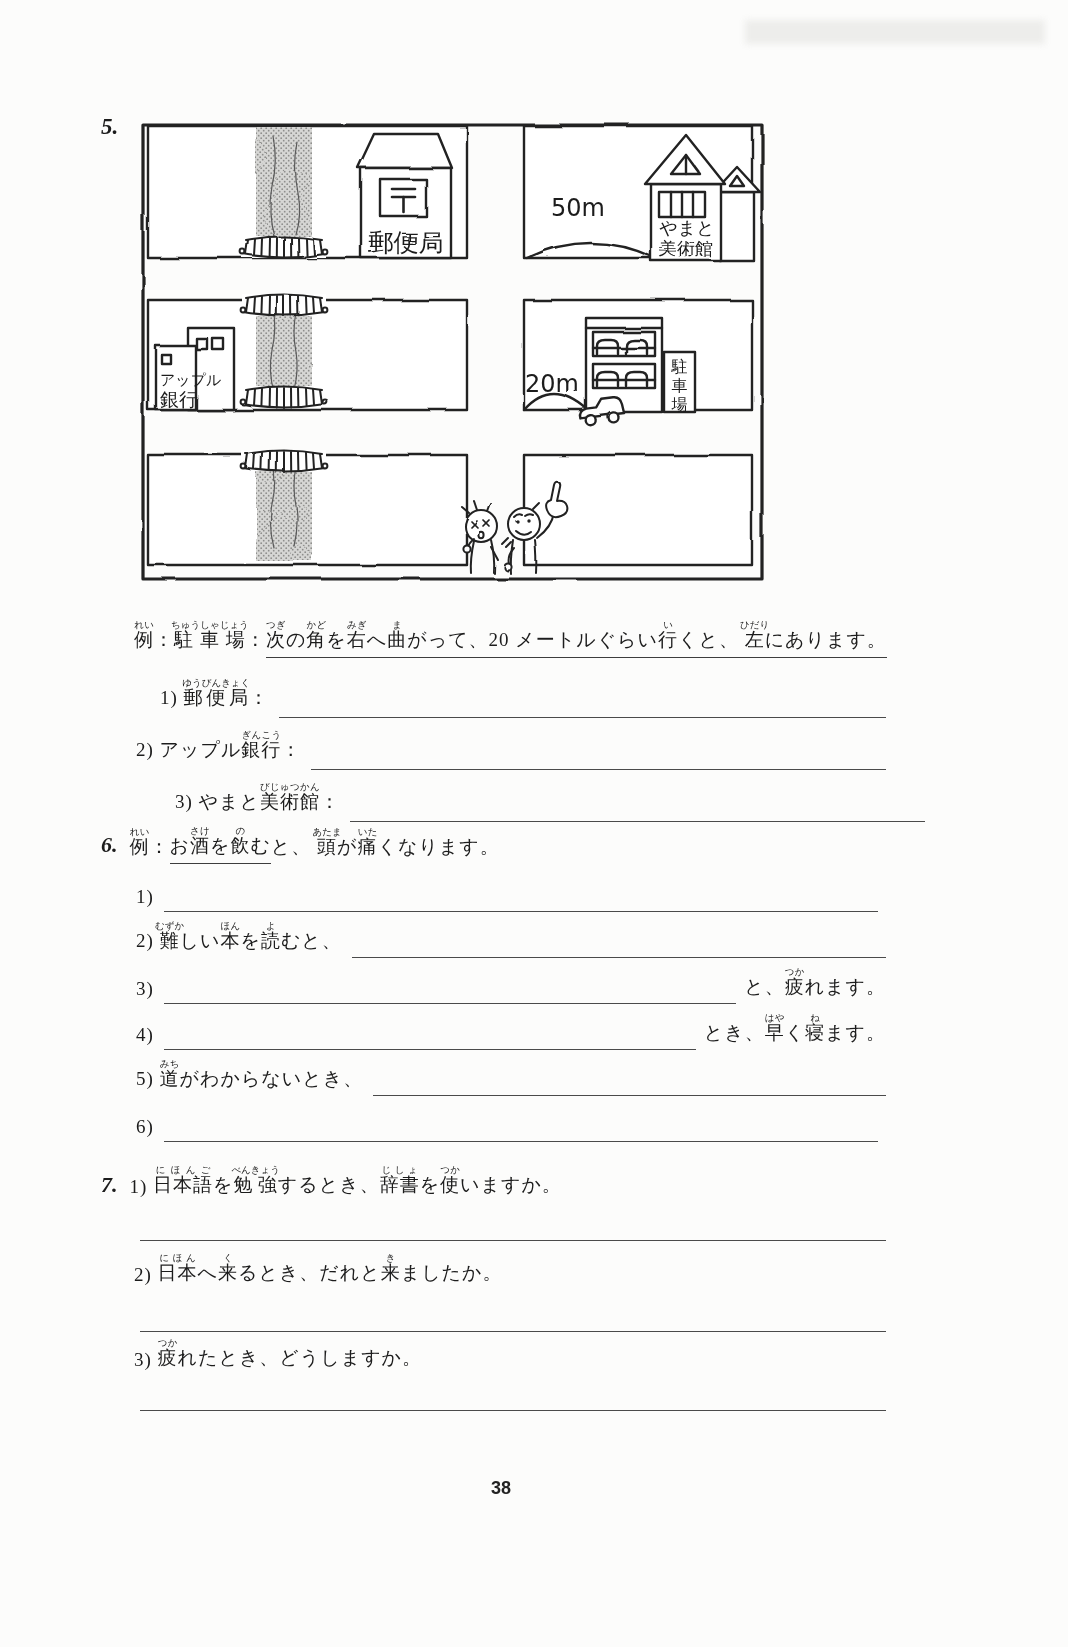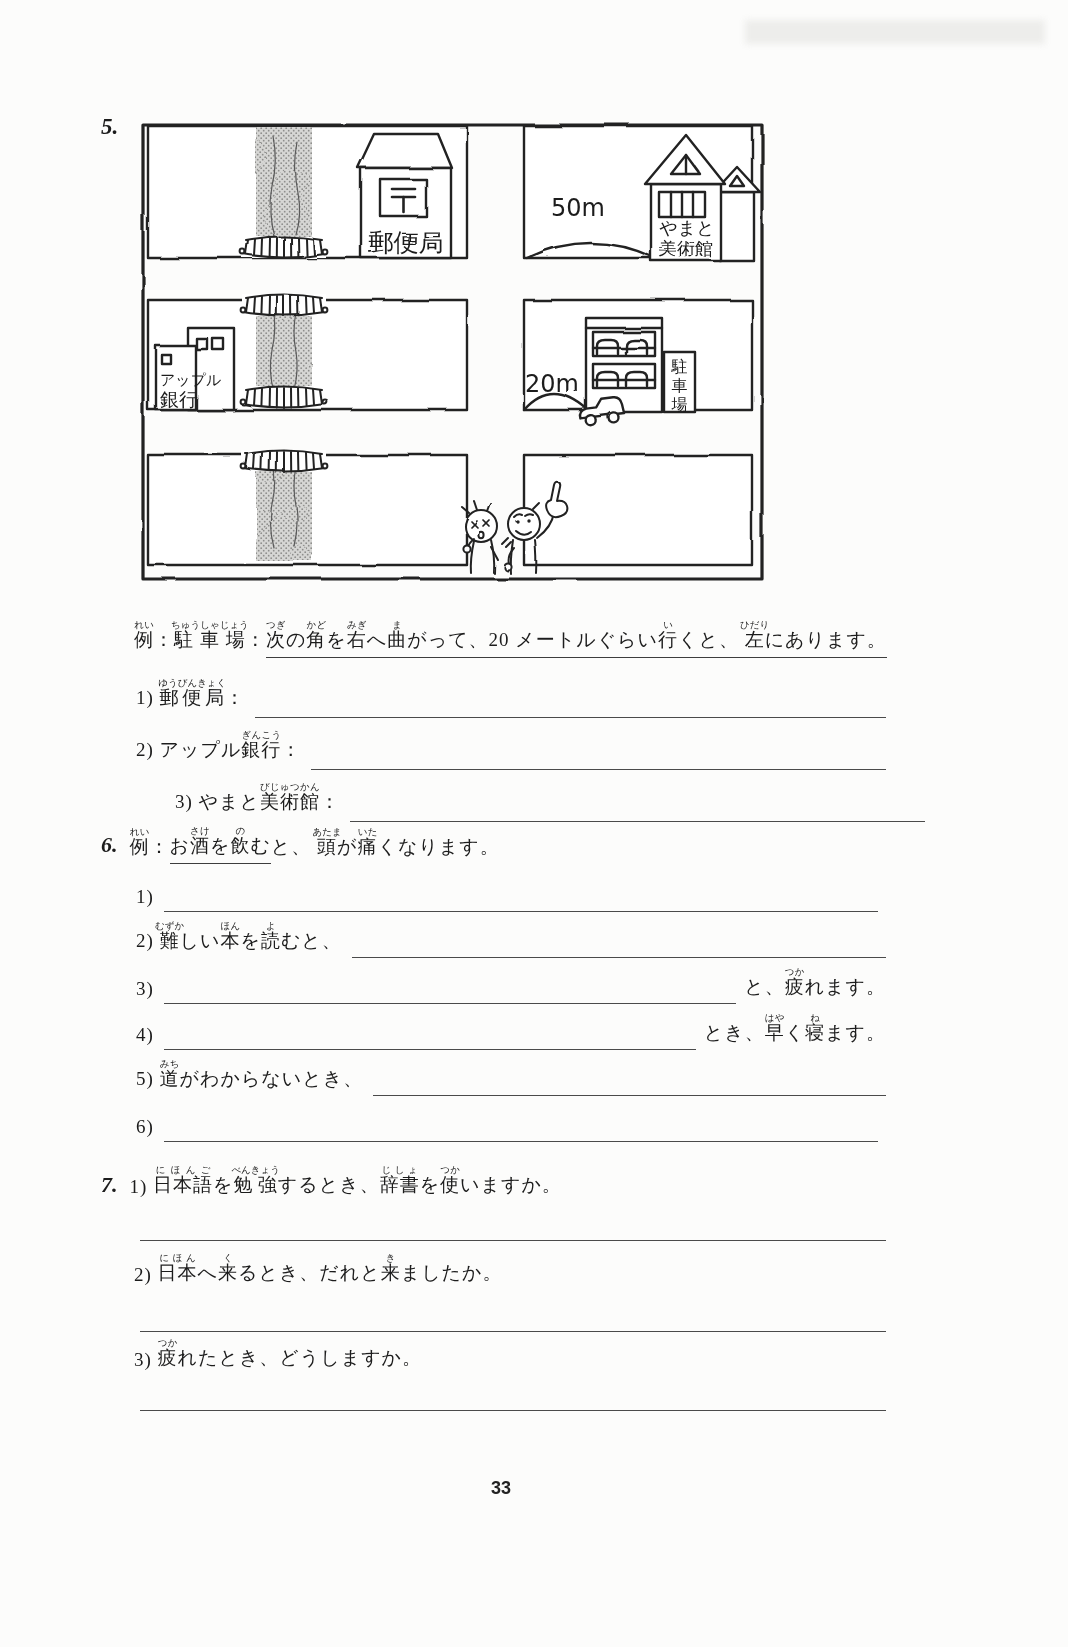--- a/index.html
+++ b/index.html
@@ -237,21 +237,21 @@
     </g>
   </g>
 </svg>
 
 <div class="trow" style="left:134px;top:616px;width:752px;height:46px;align-items:center;">
   <span class="txt"><ruby>例<rt>れい</rt></ruby>：<ruby>駐車場<rt>ちゅうしゃじょう</rt></ruby>：</span>
   <span class="txt ul"><ruby>次<rt>つぎ</rt></ruby>の<ruby>角<rt>かど</rt></ruby>を<ruby>右<rt>みぎ</rt></ruby>へ<ruby>曲<rt>ま</rt></ruby>がって、20 メートルぐらい<ruby>行<rt>い</rt></ruby>くと、 <ruby>左<rt>ひだり</rt></ruby>にあります。</span>
 </div>
 
 <div class="trow" style="left:136px;top:668px;width:750px;height:50px;">
-  <span class="txt" style="padding-bottom:7px;">1) <ruby>郵便局<rt>ゆうびんきょく</rt></ruby>：</span>
+  <span class="txt" style="padding-bottom:7px;margin-left:24px;">1) <ruby>郵便局<rt>ゆうびんきょく</rt></ruby>：</span>
   <div class="fill noend"></div>
 </div>
 <div class="trow" style="left:136px;top:720px;width:750px;height:50px;">
   <span class="txt" style="padding-bottom:7px;">2) アップル<ruby>銀行<rt>ぎんこう</rt></ruby>：</span>
   <div class="fill noend"></div>
 </div>
 <div class="trow" style="left:136px;top:772px;width:750px;height:50px;margin-left:39px;">
   <span class="txt" style="padding-bottom:7px;">3) やまと<ruby>美術館<rt>びじゅつかん</rt></ruby>：</span>
   <div class="fill noend"></div>
 </div>
@@ -302,13 +302,13 @@
   <span class="txt"><ruby>日本<rt>にほん</rt></ruby>へ<ruby>来<rt>く</rt></ruby>るとき、だれと<ruby>来<rt>き</rt></ruby>ましたか。</span>
 </div>
 <div class="ansline" style="top:1331px;"></div>
 
 <div class="trow" style="left:134px;top:1337px;height:40px;">
   <span class="txt">3) </span>
   <span class="txt"><ruby>疲<rt>つか</rt></ruby>れたとき、どうしますか。</span>
 </div>
 <div class="ansline" style="top:1410px;"></div>
 
-<div class="pageno" style="left:491px;top:1478px;">33</div>
+<div class="pageno" style="left:491px;top:1478px;">38</div>
 
 </body></html>

